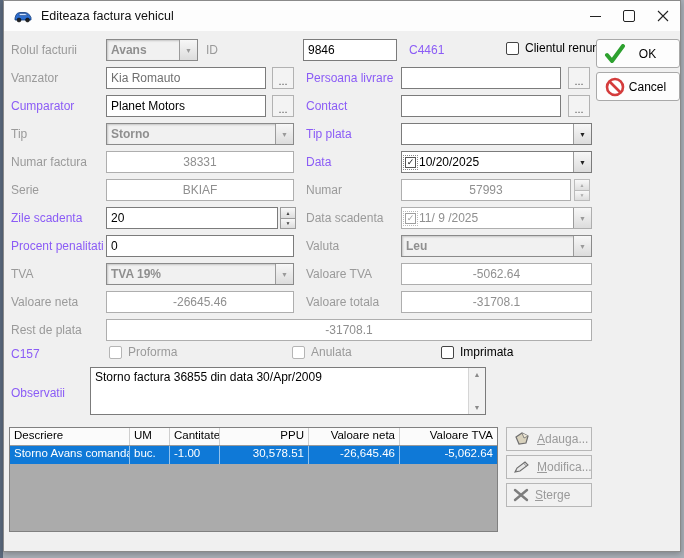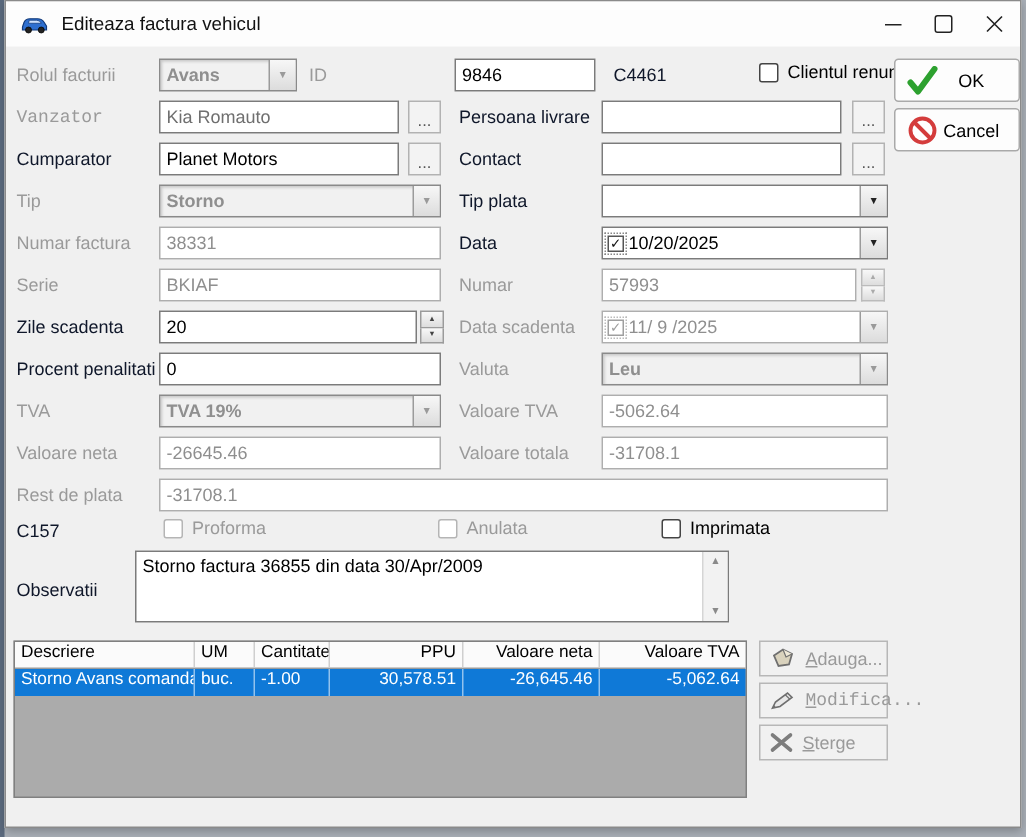--- a/index.html
+++ b/index.html
@@ -18,28 +18,28 @@
   
   .titlebar{position:absolute;left:0;top:0;right:0;height:30px;background:#fdfdfd;display:flex;align-items:center;}
   .title-text{margin-left:8px;font-size:12.5px;color:#111;}
   .win-controls{margin-left:auto;display:flex;height:30px;}
   .win-btn{width:34px;height:30px;display:flex;align-items:center;justify-content:center;cursor:default;}
   .glyph-min{width:11px;height:1px;background:#222;display:block;}
   .glyph-max{width:10px;height:10px;border:1px solid #222;border-radius:2px;display:block;}
   .glyph-close{width:12px;height:12px;display:block;}
   .car-icon{width:20px;height:14px;margin-left:9px;flex:0 0 auto;}
   
-  .lbl{position:absolute;white-space:nowrap;color:#0f172a;}
+  .lbl{position:absolute;white-space:nowrap;color:#8b5cf6;}
   .lbl.dis{color:#9a9a9a;}
   
   .tb{
     position:absolute;height:22px;box-sizing:border-box;background:#fff;
     border:1px solid #7b7b7b;padding:2px 4px;font:12px "Liberation Sans",sans-serif;color:#000;
   }
-  .tb.dis{color:#8f8f8f;border-color:#aeaeae;}
+  .tb.dis{color:#8f8f8f;border-color:#aeaeae;text-align:center;}
   
   .combo{
     position:absolute;height:22px;box-sizing:border-box;background:#f1f1f1;
     border:1px solid #8a8a8a;box-shadow:inset 1px 1px 2px rgba(0,0,0,.18);
     display:flex;align-items:center;font-weight:bold;
   }
   .combo.en{background:#fff;box-shadow:none;border-color:#7b7b7b;}
   .combo .ctext{flex:1;padding:0 4px;color:#8f8f8f;overflow:hidden;white-space:nowrap;}
   .combo.en .ctext{color:#000;}
   .combo .cbtn{
@@ -171,21 +171,21 @@
     <span class="ablbl">OK</span>
   </div>
   <div class="action-btn" style="top:71px;">
     <svg class="abicon" viewBox="0 0 22 20">
       <circle cx="11" cy="10" r="8" fill="#fff" stroke="#d43c3c" stroke-width="2.6"></circle>
       <path d="M5.5 4.5 L16.5 15.5" stroke="#d43c3c" stroke-width="2.6"></path>
     </svg>
     <span class="ablbl">Cancel</span>
   </div>
 
-  <div class="lbl dis" style="left:7px;top:70px;font-family:Liberation Mono, monospace;">Vanzator</div>
+  <div class="lbl dis" style="left:7px;top:70px;">Vanzator</div>
   <input class="tb" style="left: 102px; top: 66px; width: 160px; color: rgb(111, 111, 111);" value="Kia Romauto">
   <div class="browse" style="left:268px;top:66px;">
       <span>...</span>
     </div>
   <div class="lbl" style="left:302px;top:70px;">Persoana livrare</div>
   <input class="tb" style="left: 397px; top: 66px; width: 160px;" value="">
   <div class="browse" style="left:564px;top:66px;">
       <span>...</span>
     </div>
 
@@ -308,21 +308,21 @@
     </div>
   </div>
 
   <div class="side-btn" style="top:426px;">
     <svg width="18" height="16" viewBox="0 0 18 16">
       <path d="M3 6 L9 2 L15 5 L13 12 L6 13 Z" fill="#d9d2bd" stroke="#6f6f6f" stroke-width="1.2"></path>
       <path d="M9 2 L11 7 L15 5" fill="#efe9d8" stroke="#6f6f6f" stroke-width="0.8"></path>
     </svg>
     <span class="sblbl">Adauga...</span>
   </div>
-  <div class="side-btn" style="top:454px;font-family:Liberation Mono, monospace;">
+  <div class="side-btn" style="top:454px;">
     <svg width="18" height="16" viewBox="0 0 18 16">
       <path d="M2 13 L4 9 L12 3 L15 6 L7 12 Z" fill="#e8e8e8" stroke="#6f6f6f" stroke-width="1.1"></path>
       <path d="M2 13 L4 12.2 L3 11 Z" fill="#6f6f6f"></path>
       <path d="M10.5 4.2 L13.6 7.2" stroke="#6f6f6f" stroke-width="0.8"></path>
     </svg>
     <span class="sblbl">Modifica...</span>
   </div>
   <div class="side-btn" style="top:482px;">
     <svg width="16" height="14" viewBox="0 0 16 14">
       <path d="M2 2 L14 12 M14 2 L2 12" stroke="#7d7d7d" stroke-width="2.4" stroke-linecap="round"></path>

